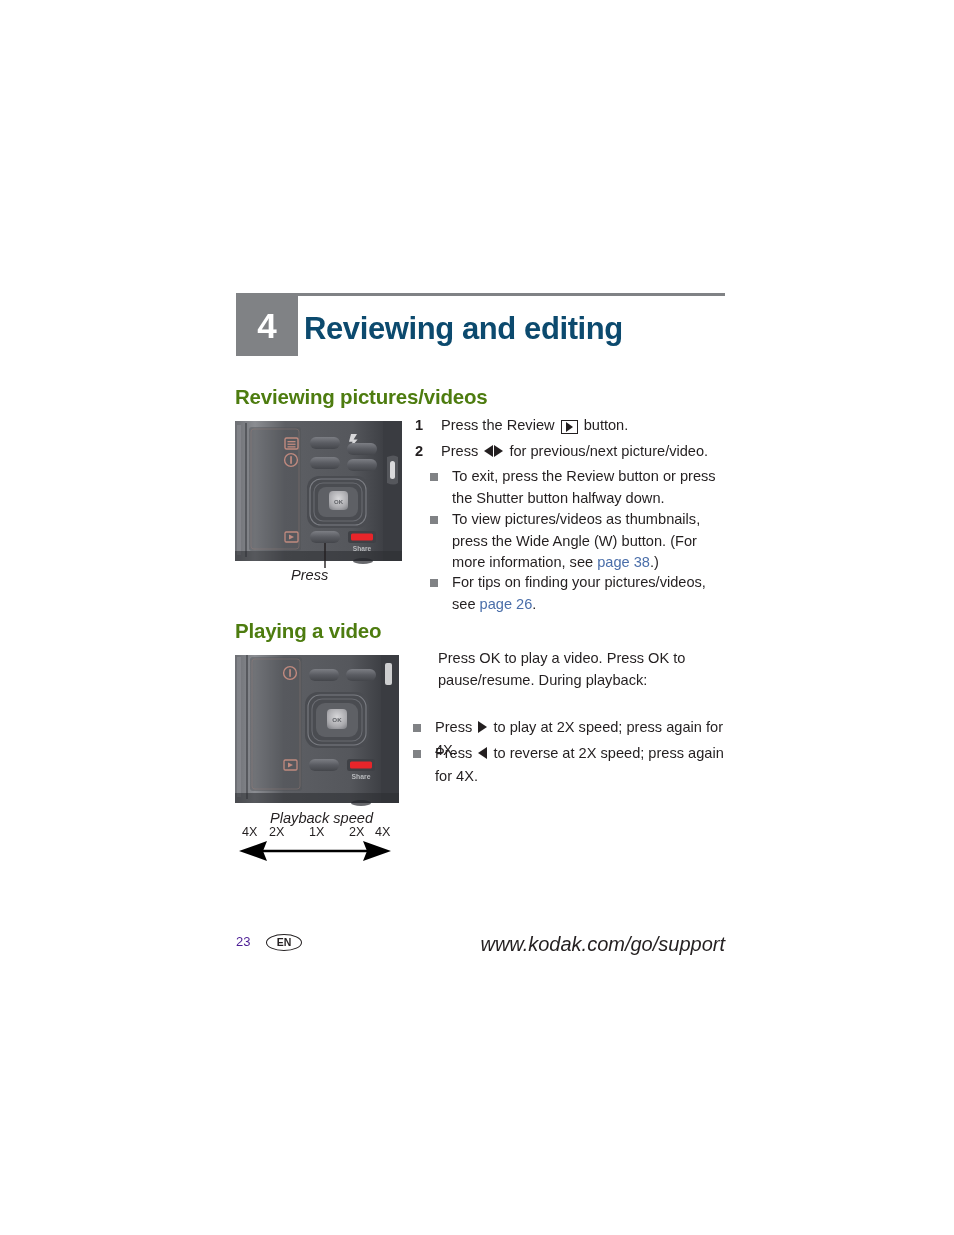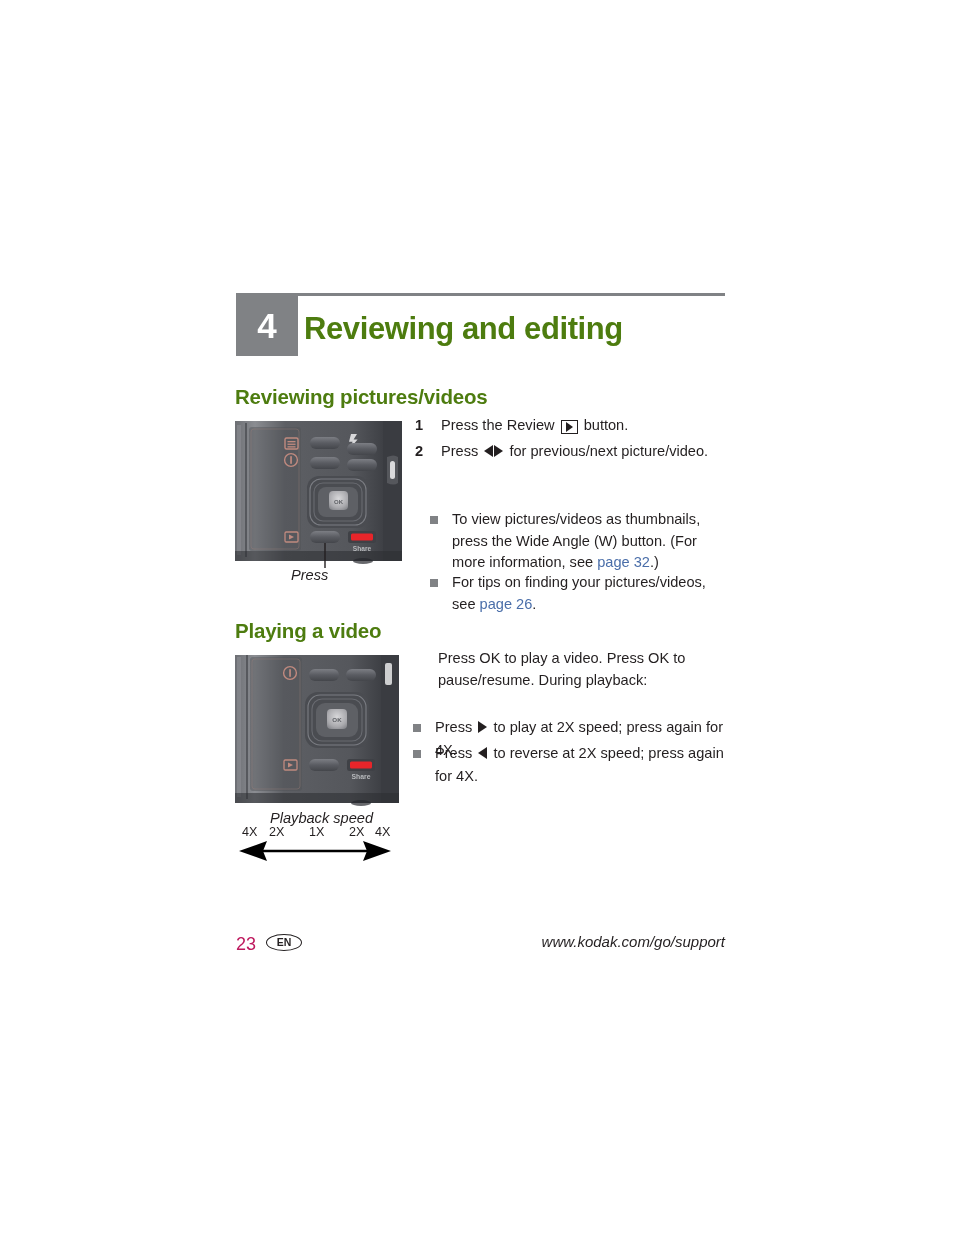--- a/index.html
+++ b/index.html
@@ -45,21 +45,21 @@
     color: #ffffff;
     font-size: 35px;
     font-weight: bold;
     letter-spacing: 0px;
   }
   .chapter-title {
     position: absolute;
     left: 304px; top: 311px;
     font-size: 31px;
     font-weight: bold;
-    color: #4d7c0f;
+    color: #0c4a6e;
     letter-spacing: -0.4px;
     white-space: nowrap;
     text-align: center;
   }
 
   
   .h2 {
     position: absolute;
     font-size: 20.5px;
     font-weight: bold;
@@ -204,22 +204,22 @@
   .speed-arrow {
     position: absolute;
     left: 237px; top: 838px;
     width: 156px; height: 26px;
   }
 
   
   .footer-page {
     position: absolute;
     left: 236px; top: 934px;
-    font-size: 18px;
-    color: #be185d;
+    font-size: 13px;
+    color: #4c1d95;
   }
   .footer-lang {
     position: absolute;
     left: 266px; top: 934px;
     width: 38px; height: 19px;
   }
   .footer-lang .oval {
     position: absolute;
     left: 0; top: 0;
     width: 36px; height: 17px;
@@ -233,21 +233,21 @@
     width: 36px; height: 17px;
     line-height: 17px;
     text-align: center;
     font-size: 10.5px;
     font-weight: bold;
     color: #231f20;
   }
   .footer-url {
     position: absolute;
     right: 229px; top: 933px;
-    font-size: 15px;
+    font-size: 20px;
     font-style: italic;
     color: #231f20;
     white-space: nowrap;
   }
 </style>
 </head>
 <body>
 
 <div class="page">
 
@@ -346,24 +346,28 @@
   <div class="step body" id="step-1">
     <span class="num">1</span>
     <span class="txt"><span>Press the Review </span><span class="btn-box"><span class="tri-r sm"></span></span><span> button.</span></span>
   </div>
 
   <div class="step body" id="step-2">
     <span class="num">2</span>
     <span class="txt"><span>Press </span><span class="inline-arrows"><span class="tri-l"></span><span class="tri-r" style="margin-left:1px"></span></span><span> for previous/next picture/video.</span></span>
   </div>
 
+  <div class="bullet body" id="bul-1">
+    <span class="sq"></span>
+    <span class="txt">To exit, press the Review button or press the Shutter button halfway down.</span>
+  </div>
 
   <div class="bullet body" id="bul-2">
     <span class="sq"></span>
-    <span class="txt"><span>To view pictures/videos as thumbnails, press the Wide Angle (W) button. (For more information, see </span><span class="link">page 32</span><span>.)</span></span>
+    <span class="txt"><span>To view pictures/videos as thumbnails, press the Wide Angle (W) button. (For more information, see </span><span class="link">page 38</span><span>.)</span></span>
   </div>
 
   <div class="bullet body" id="bul-3">
     <span class="sq"></span>
     <span class="txt"><span>For tips on finding your pictures/videos, see </span><span class="link">page 26</span><span>.</span></span>
   </div>
 
   <div class="h2" id="h2-playing">Playing a video</div>
 
   <div class="fig" id="fig-2">

